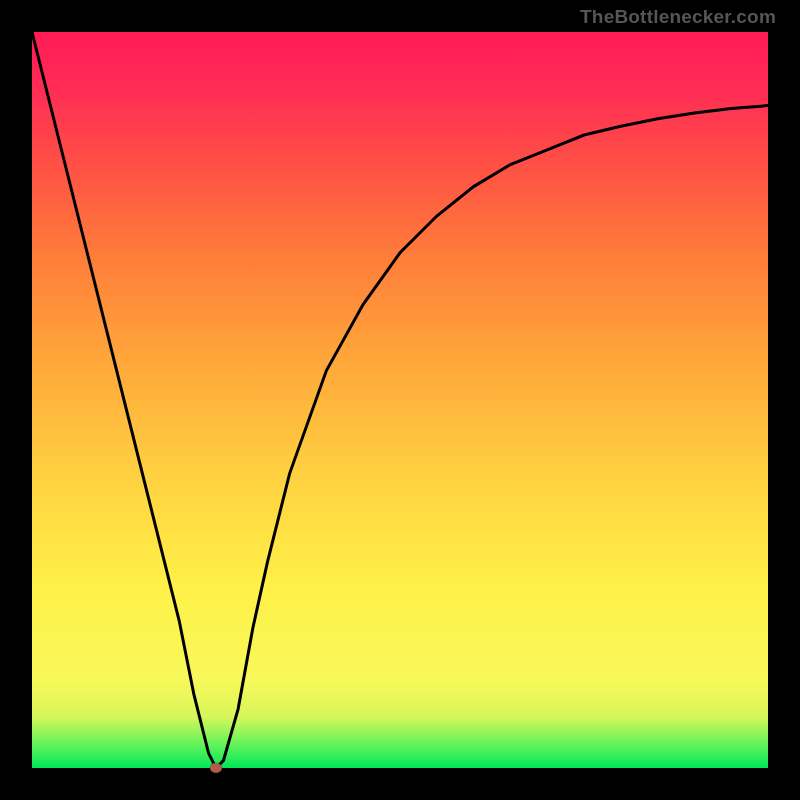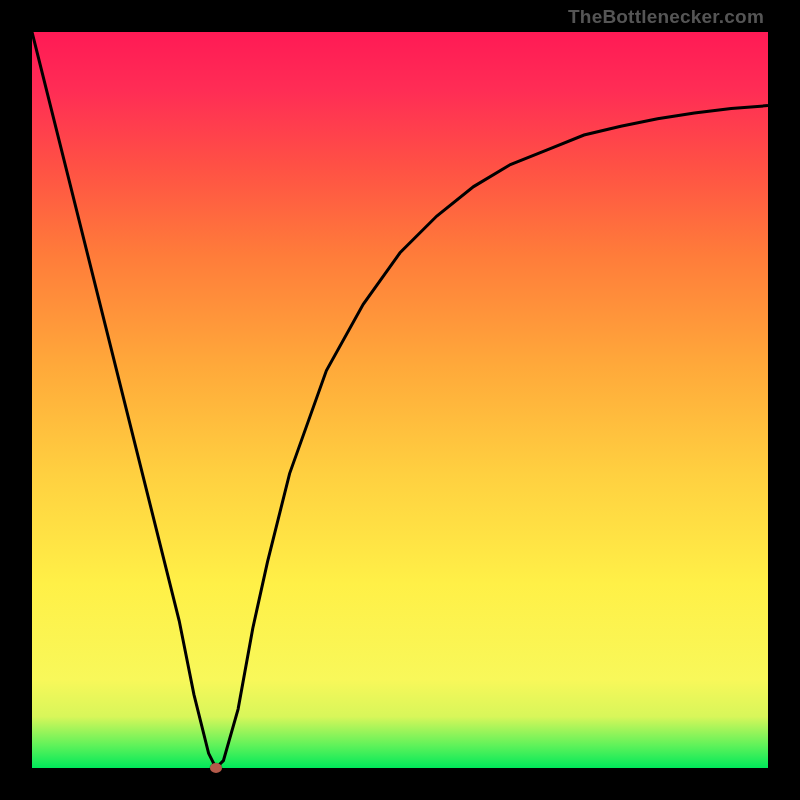--- a/index.html
+++ b/index.html
@@ -35,21 +35,21 @@
       #ffa83a 55%,
       #ff7b3a 70%,
       #ff5045 82%,
       #ff2d55 92%,
       #ff1a55 100%
     );
   }
   .branding {
     position: absolute;
     top: 6px;
-    right: 36px;
+    right: 24px;
     font-size: 19px;
     font-weight: 600;
     color: #555;
     letter-spacing: 0.2px;
   }
   svg.curve {
     position: absolute;
     left: 0;
     top: 0;
     width: 736px;

